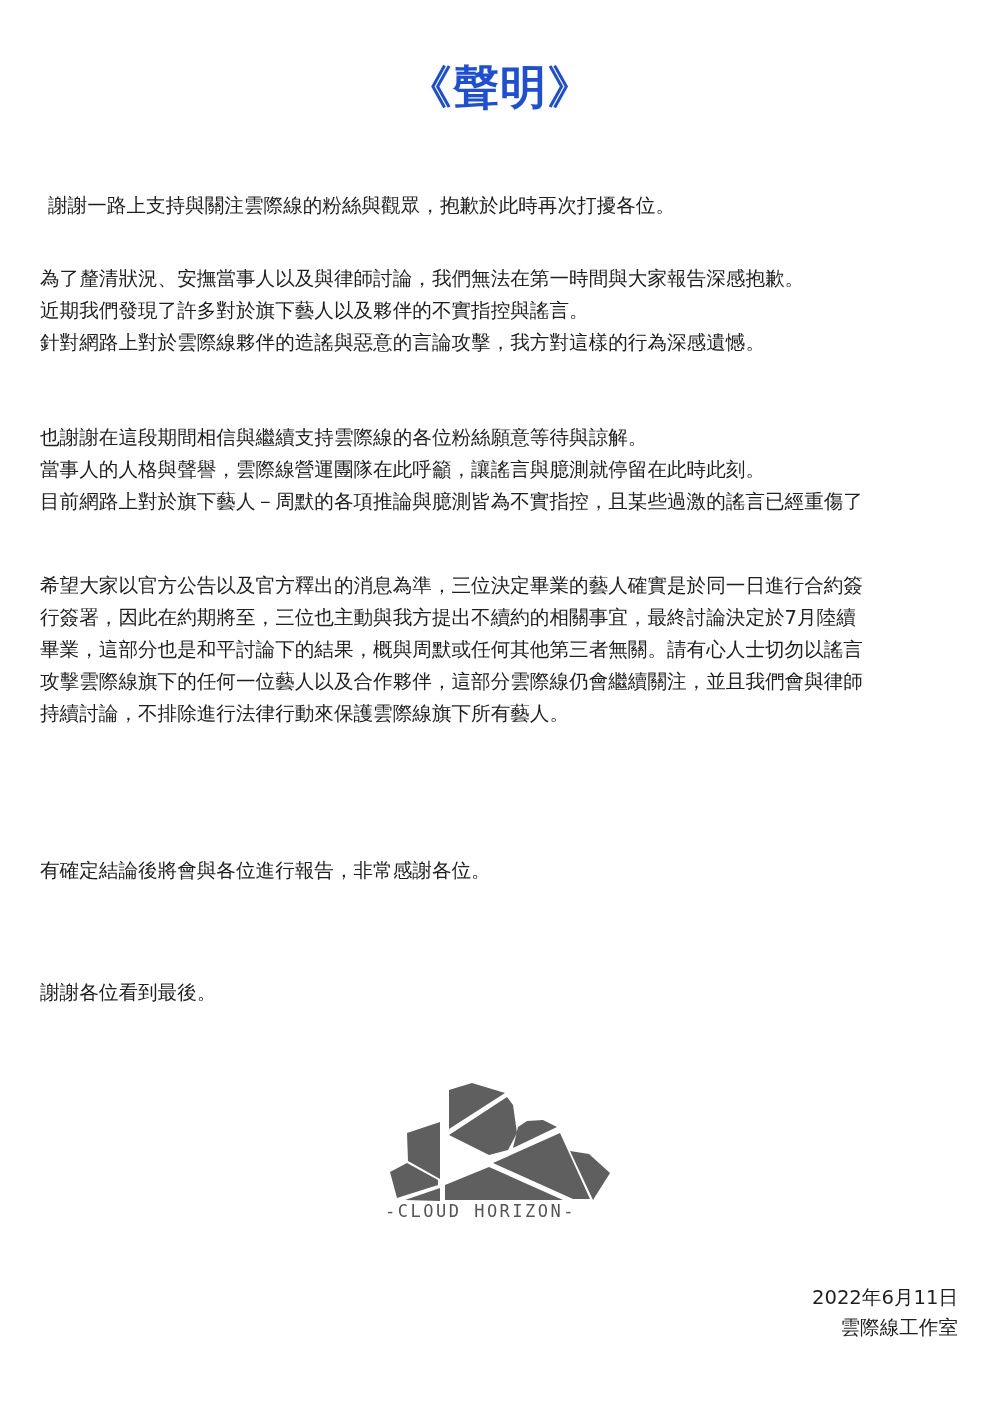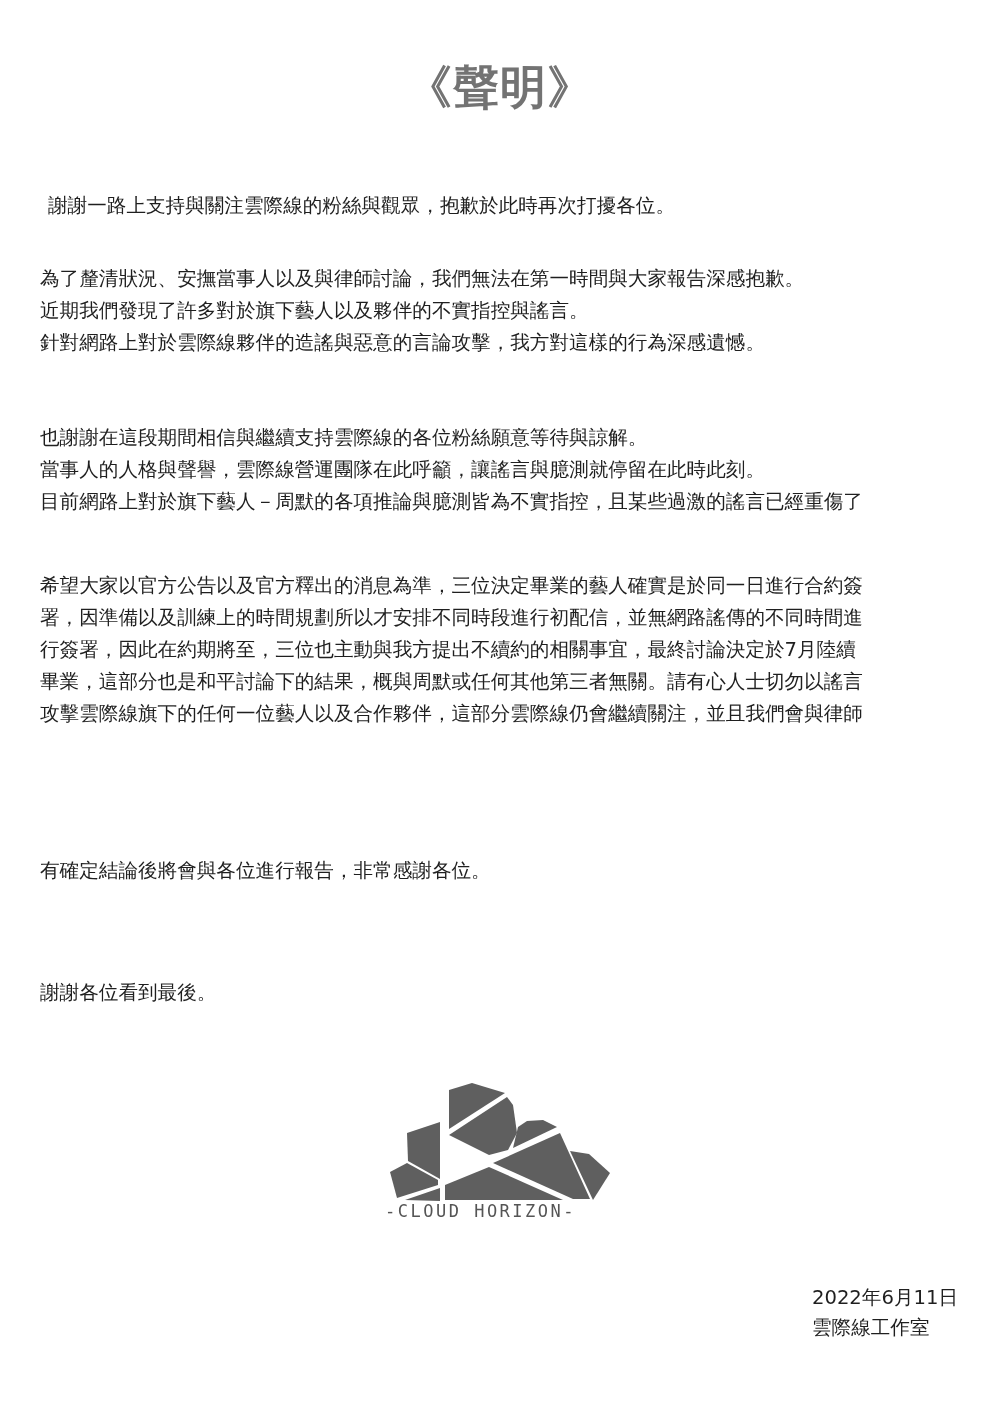--- a/index.html
+++ b/index.html
@@ -17,21 +17,21 @@
   }
   .title {
     position: absolute;
     top: 52px;
     left: 0;
     width: 1000px;
     text-align: center;
     font-size: 46px;
     font-weight: bold;
     letter-spacing: 1px;
-    color: #737373;
+    color: #1d4ed8;
     line-height: 70px;
   }
   .body-text {
     position: absolute;
     left: 40px;
     width: 925px;
     font-size: 19.6px;
     line-height: 32px;
     color: #1f1f1f;
   }
@@ -57,21 +57,21 @@
     text-align: left;
     font-family: "DejaVu Sans Mono", "Liberation Mono", monospace;
     font-size: 17px;
     letter-spacing: 2.5px;
     color: #555;
   }
   .signature {
     position: absolute;
     right: 42px;
     top: 1283px;
-    text-align: left;
+    text-align: right;
     font-size: 19.6px;
     line-height: 30px;
     color: #1f1f1f;
   }
 </style>
 </head>
 <body>
 
 <div class="title">《聲明》</div>
 
@@ -86,24 +86,24 @@
 </div>
 
 <div class="body-text p3">
   <span class="line">也謝謝在這段期間相信與繼續支持雲際線的各位粉絲願意等待與諒解。</span>
   <span class="line">當事人的人格與聲譽，雲際線營運團隊在此呼籲，讓謠言與臆測就停留在此時此刻。</span>
   <span class="line">目前網路上對於旗下藝人－周默的各項推論與臆測皆為不實指控，且某些過激的謠言已經重傷了</span>
 </div>
 
 <div class="body-text p4">
   <span class="line">希望大家以官方公告以及官方釋出的消息為準，三位決定畢業的藝人確實是於同一日進行合約簽</span>
-  <span class="line">署，因準備以及訓練上的時間規劃所以才安排不同時段進行初配信，並無網路謠傳的不同時間進</span>
   <span class="line">行簽署，因此在約期將至，三位也主動與我方提出不續約的相關事宜，最終討論決定於7月陸續</span>
   <span class="line">畢業，這部分也是和平討論下的結果，概與周默或任何其他第三者無關。請有心人士切勿以謠言</span>
   <span class="line">攻擊雲際線旗下的任何一位藝人以及合作夥伴，這部分雲際線仍會繼續關注，並且我們會與律師</span>
+  <span class="line">持續討論，不排除進行法律行動來保護雲際線旗下所有藝人。</span>
 </div>
 
 <div class="body-text p5">
   <span class="line">有確定結論後將會與各位進行報告，非常感謝各位。</span>
 </div>
 
 <div class="body-text p6">
   <span class="line">謝謝各位看到最後。</span>
 </div>
 

